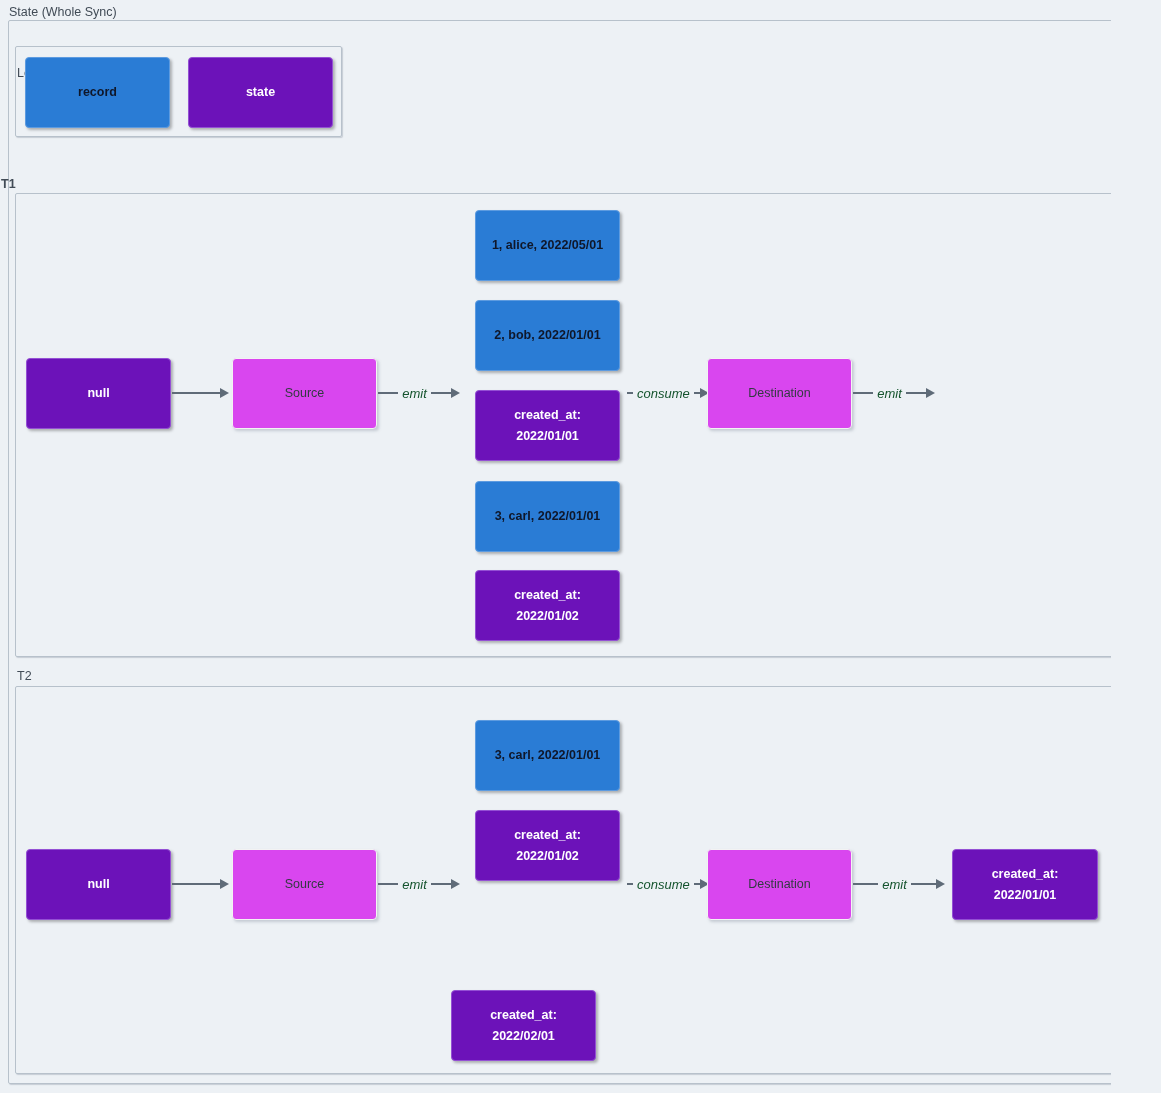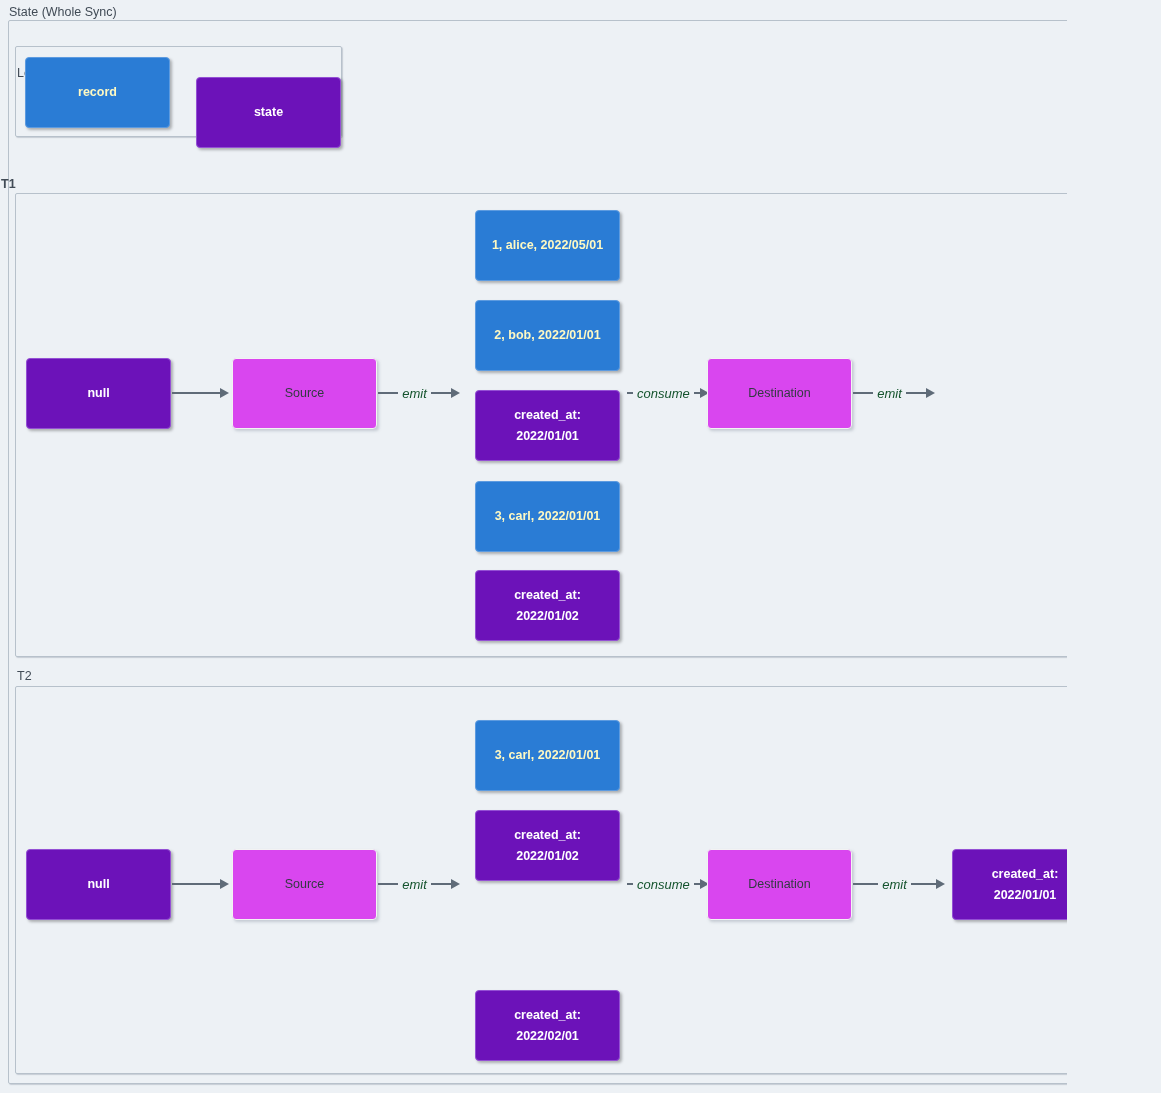--- a/index.html
+++ b/index.html
@@ -7,20 +7,21 @@
     padding: 0;
     background: #edf1f5;
     font-family: "Liberation Sans", "DejaVu Sans", sans-serif;
   }
   #canvas {
     position: relative;
     width: 1067px;
     height: 1093px;
     background: var(--bg, #edf1f5);
     overflow: hidden;
+    padding-left: 44px;
   }
   .group {
     position: absolute;
     border: 1px solid #b7c1cb;
     border-radius: 2px;
     box-shadow: 1px 1px 1px rgba(150,160,172,0.45);
     background: transparent;
   }
   .group-label {
     position: absolute;
@@ -40,21 +41,21 @@
     justify-content: center;
     text-align: center;
     font-size: 12.5px;
     font-weight: bold;
     padding: 4px 12px;
     line-height: 1.65;
   }
   .node.record {
     background: var(--record, #2a7cd5);
     border: 1px solid #5d9be0;
-    color: #fef9c3;
+    color: #0f172a;
     box-shadow: 2px 2px 3px rgba(0,0,0,0.28);
   }
   .node.state {
     background: var(--state, #6c12b9);
     border: 1px solid #9450d4;
     color: #ffffff;
     box-shadow: 2px 2px 3px rgba(0,0,0,0.28);
   }
   .node.plain {
     background: #d946ef;
@@ -116,21 +117,21 @@
   <span class="group-label" style="left:9px; top:5px;">State (Whole Sync)</span>
   <div class="group" style="left:8px; top:20px; width:1145px; height:1062px;"></div>
 
   <div class="badge">
     <span>1</span>
   </div>
 
   <span class="group-label" style="left:17px; top:30px;margin-top:36px;">Legend</span>
   <div class="group" style="left:15px; top:46px; width:325px; height:89px;"></div>
   <div class="node record" style="left:25px; top:57px;">record</div>
-  <div class="node state" style="left:196px; top:57px;margin-top:20px;">state</div>
+  <div class="node state" style="left:188px; top:57px;">state</div>
 
   <span class="group-label" style="left:1px; top:177px;font-weight:bold;">T1</span>
   <div class="group" style="left:15px; top:193px; width:1120px; height:462px;"></div>
 
   <div class="node state" style="left:26px; top:358px;">null</div>
   <div class="node plain" style="left:232px; top:358px;">Source</div>
 
   <div class="edge" style="left:172px; top:385px; width:57px;">
     <span class="seg"></span>
     <span class="head"></span>
@@ -178,21 +179,21 @@
 
   <div class="edge" style="left:378px; top:876px; width:82px;">
     <span class="seg"></span>
     <span class="elabel">emit</span>
     <span class="seg"></span>
     <span class="head"></span>
   </div>
 
   <div class="node record" style="left:475px; top:720px;">3, carl, 2022/01/01</div>
   <div class="node state" style="left:475px; top:810px;">created_at: 2022/01/02</div>
-  <div class="node state" style="left:475px; top:990px;">created_at: 2022/02/01</div>
+  <div class="node state" style="left:451px; top:990px;">created_at: 2022/02/01</div>
 
   <div class="edge" style="left:627px; top:876px; width:77px;">
     <span class="seg"></span>
     <span class="elabel">consume</span>
     <span class="seg"></span>
     <span class="head"></span>
   </div>
 
   <div class="node plain" style="left:707px; top:849px;">Destination</div>
 

